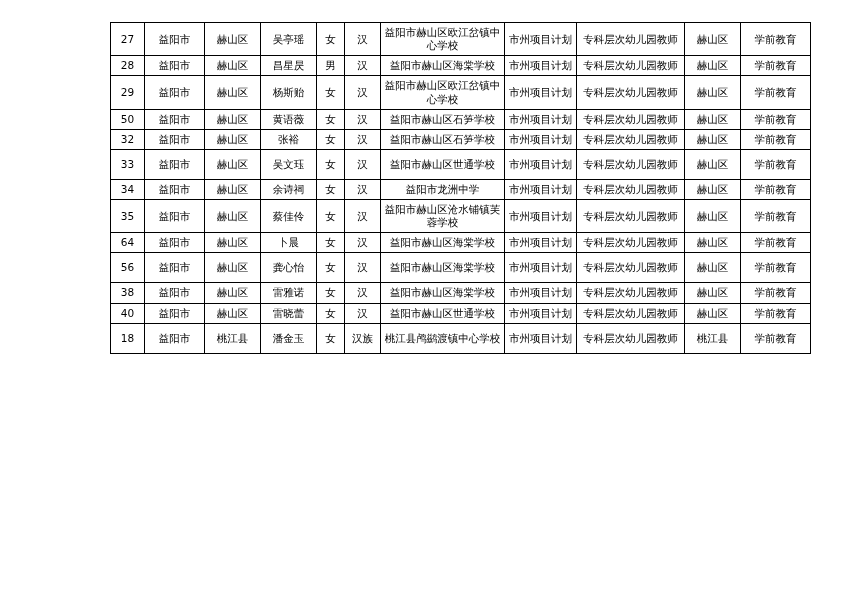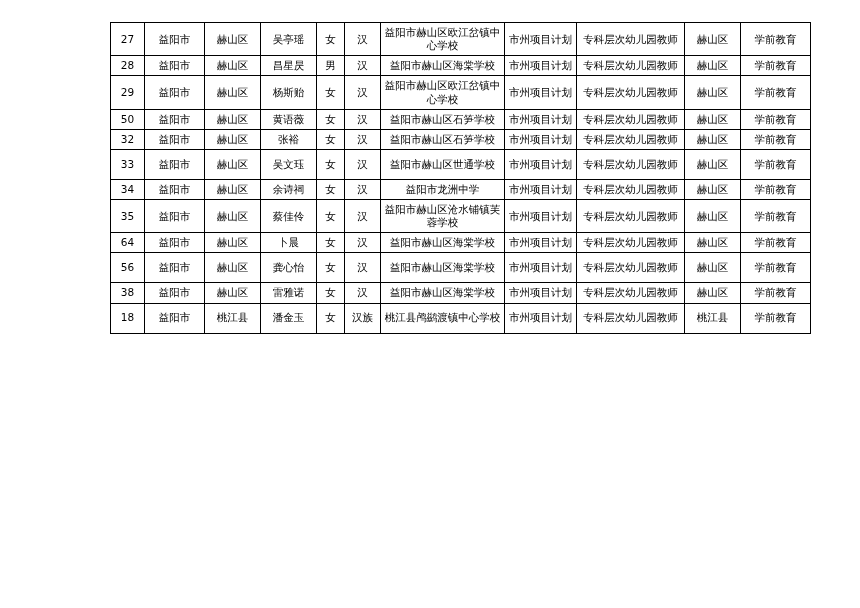--- a/index.html
+++ b/index.html
@@ -227,20 +227,33 @@
           <td>女</td>
           <td>汉</td>
           <td class="school-cell">益阳市赫山区海棠学校</td>
           <td>市州项目计划</td>
           <td>专科层次幼儿园教师</td>
           <td>赫山区</td>
           <td>学前教育</td>
         </tr>
 
 
+        <tr>
+          <td>40</td>
+          <td>益阳市</td>
+          <td>赫山区</td>
+          <td>雷晓蕾</td>
+          <td>女</td>
+          <td>汉</td>
+          <td class="school-cell">益阳市赫山区世通学校</td>
+          <td>市州项目计划</td>
+          <td>专科层次幼儿园教师</td>
+          <td>赫山区</td>
+          <td>学前教育</td>
+        </tr>
 
         <tr class="row-h1">
           <td>18</td>
           <td>益阳市</td>
           <td>桃江县</td>
           <td>潘金玉</td>
           <td>女</td>
           <td>汉族</td>
           <td class="school-cell">桃江县鸬鹚渡镇中心学校</td>
           <td>市州项目计划</td>

